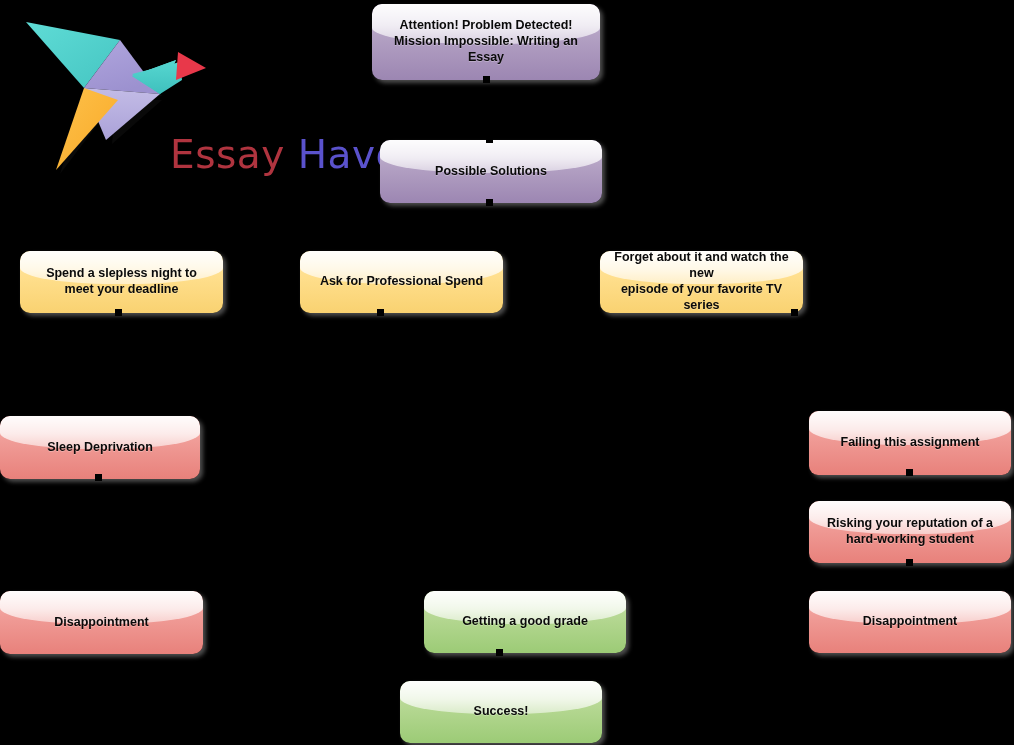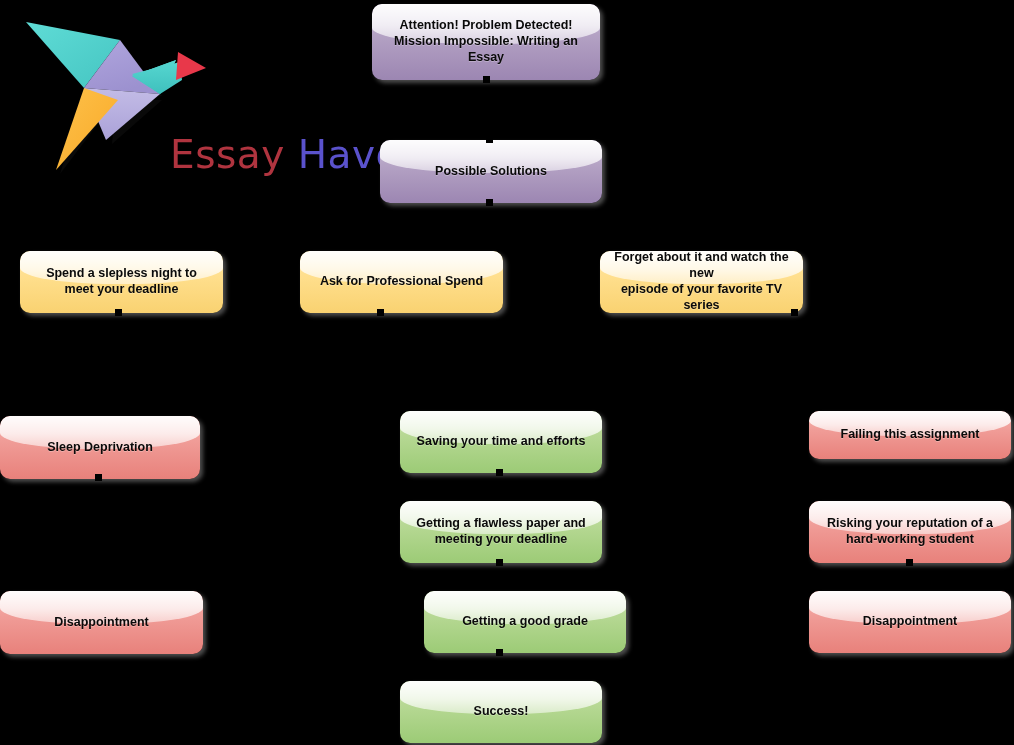--- a/index.html
+++ b/index.html
@@ -214,43 +214,34 @@
     <span class="label">Sleep Deprivation</span>
   </div>
   <div class="notch" style="left:95px; top:474px;"></div>
 
   <div class="notch" style="left:95px; top:560px;"></div>
 
   <div class="node red" style="left:0px; top:591px; width:203px; height:63px;">
     <span class="label">Disappointment</span>
   </div>
 
-  <div class="node green" style="left:400px; top:411px; width:202px; height:62px;">
-    <span class="label">Saving your time and efforts</span>
-  </div>
   <div class="notch" style="left:496px; top:469px;"></div>
 
-  <div class="node green" style="left:400px; top:501px; width:202px; height:62px;">
-    <span class="label">
-      <span>Getting a flawless paper and</span><br>
-      <span>meeting your deadline</span>
-    </span>
-  </div>
   <div class="notch" style="left:496px; top:559px;"></div>
 
   <div class="node green" style="left:424px; top:591px; width:202px; height:62px;">
     <span class="label">Getting a good grade</span>
   </div>
   <div class="notch" style="left:496px; top:649px;"></div>
 
   <div class="node green" style="left:400px; top:681px; width:202px; height:62px;">
     <span class="label">Success!</span>
   </div>
 
-  <div class="node red" style="left:809px; top:411px; width:202px; height:48px;">
+  <div class="node red" style="left:809px; top:411px; width:202px; height:64px;border-radius:9px;">
     <span class="label">Failing this assignment</span>
   </div>
   <div class="notch" style="left:906px; top:469px;"></div>
 
   <div class="node red" style="left:809px; top:501px; width:202px; height:62px;">
     <span class="label">
       <span>Risking your reputation of a</span><br>
       <span>hard-working student</span>
     </span>
   </div>

